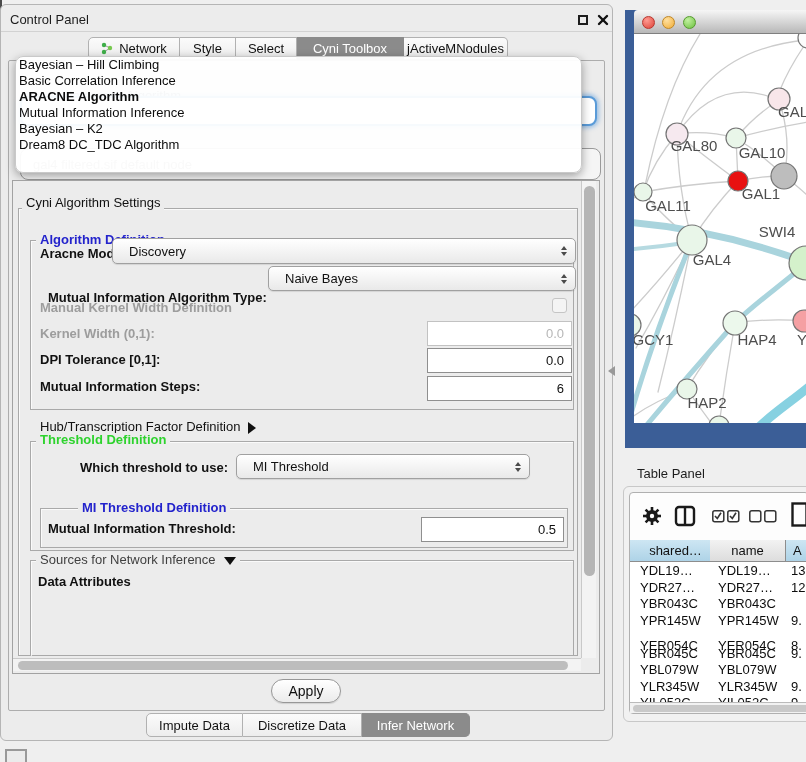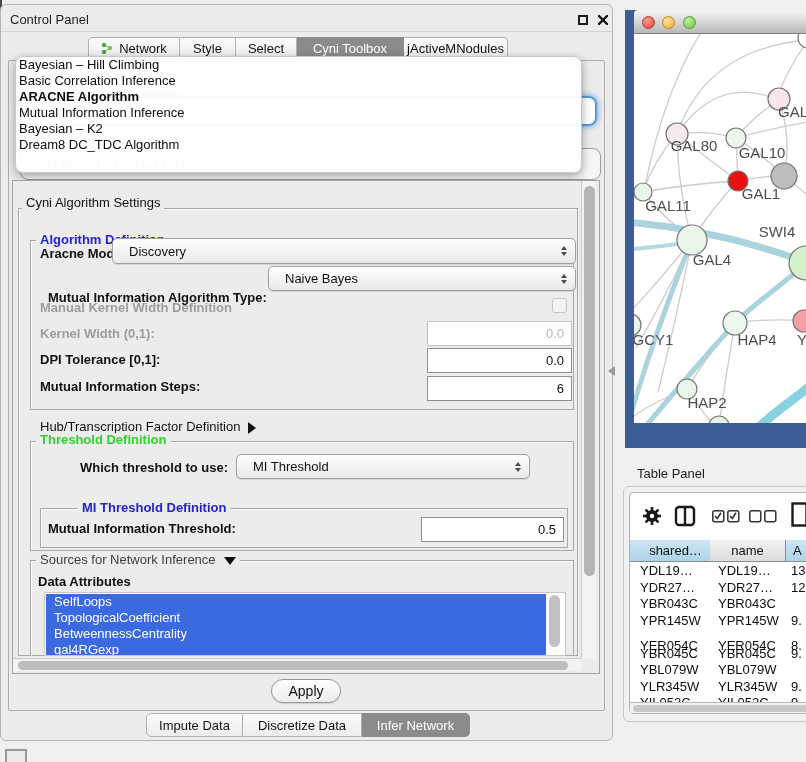--- a/index.html
+++ b/index.html
@@ -173,29 +173,20 @@
   <div class="tfield" style="left:421px;top:517px;width:143px;height:25px;">
     <span>0.5</span>
   </div>
 
   <div class="abs grp" style="left:30px;top:560px;width:544px;height:96px;border-bottom:none;"></div>
   <div class="abs grp-label" style="left:36px;top:553px;font-weight:normal;color:#404040;">
     <span>Sources for Network Inference</span><span class="tri-down"></span>
   </div>
   <div class="abs bl" style="left:38px;top:574px;">Data Attributes</div>
 
-  <div class="abs" style="left:44px;top:592px;width:522px;height:64px;background:#fff;border:1px solid #c6c6c6;box-sizing:border-box;overflow:hidden;">
-    <div id="attr-items" style="position:absolute;left:1px;top:1px;width:500px;">
-        <div class="attr-item" style="background: rgb(58, 105, 224);">SelfLoops</div>
-        <div class="attr-item" style="background: rgb(58, 105, 224);">TopologicalCoefficient</div>
-        <div class="attr-item" style="background: rgb(58, 105, 224);">BetweennessCentrality</div>
-        <div class="attr-item" style="background: rgb(58, 105, 224);">gal4RGexp</div>
-      </div>
-    <div class="abs" style="left:504px;top:2px;width:11px;height:52px;background:#c2c2c2;border-radius:6px;"></div>
-  </div>
 
   <div class="abs sb-track-v" style="left:581px;top:181px;width:15px;height:477px;">
     <div class="sb-thumb" style="position:absolute;left:2px;top:5px;width:11px;height:390px;"></div>
   </div>
   <div class="abs" style="left:13px;top:658px;width:568px;height:13px;background:#f3f3f3;border-top:1px solid #c9c9c9;box-sizing:border-box;">
     <div class="sb-thumb" style="position:absolute;left:5px;top:2px;width:550px;height:9px;background:#bdbdbd;"></div>
   </div>
 
   <div class="abs btn" style="left:271px;top:679px;width:70px;height:24px;">
     <span>Apply</span>

